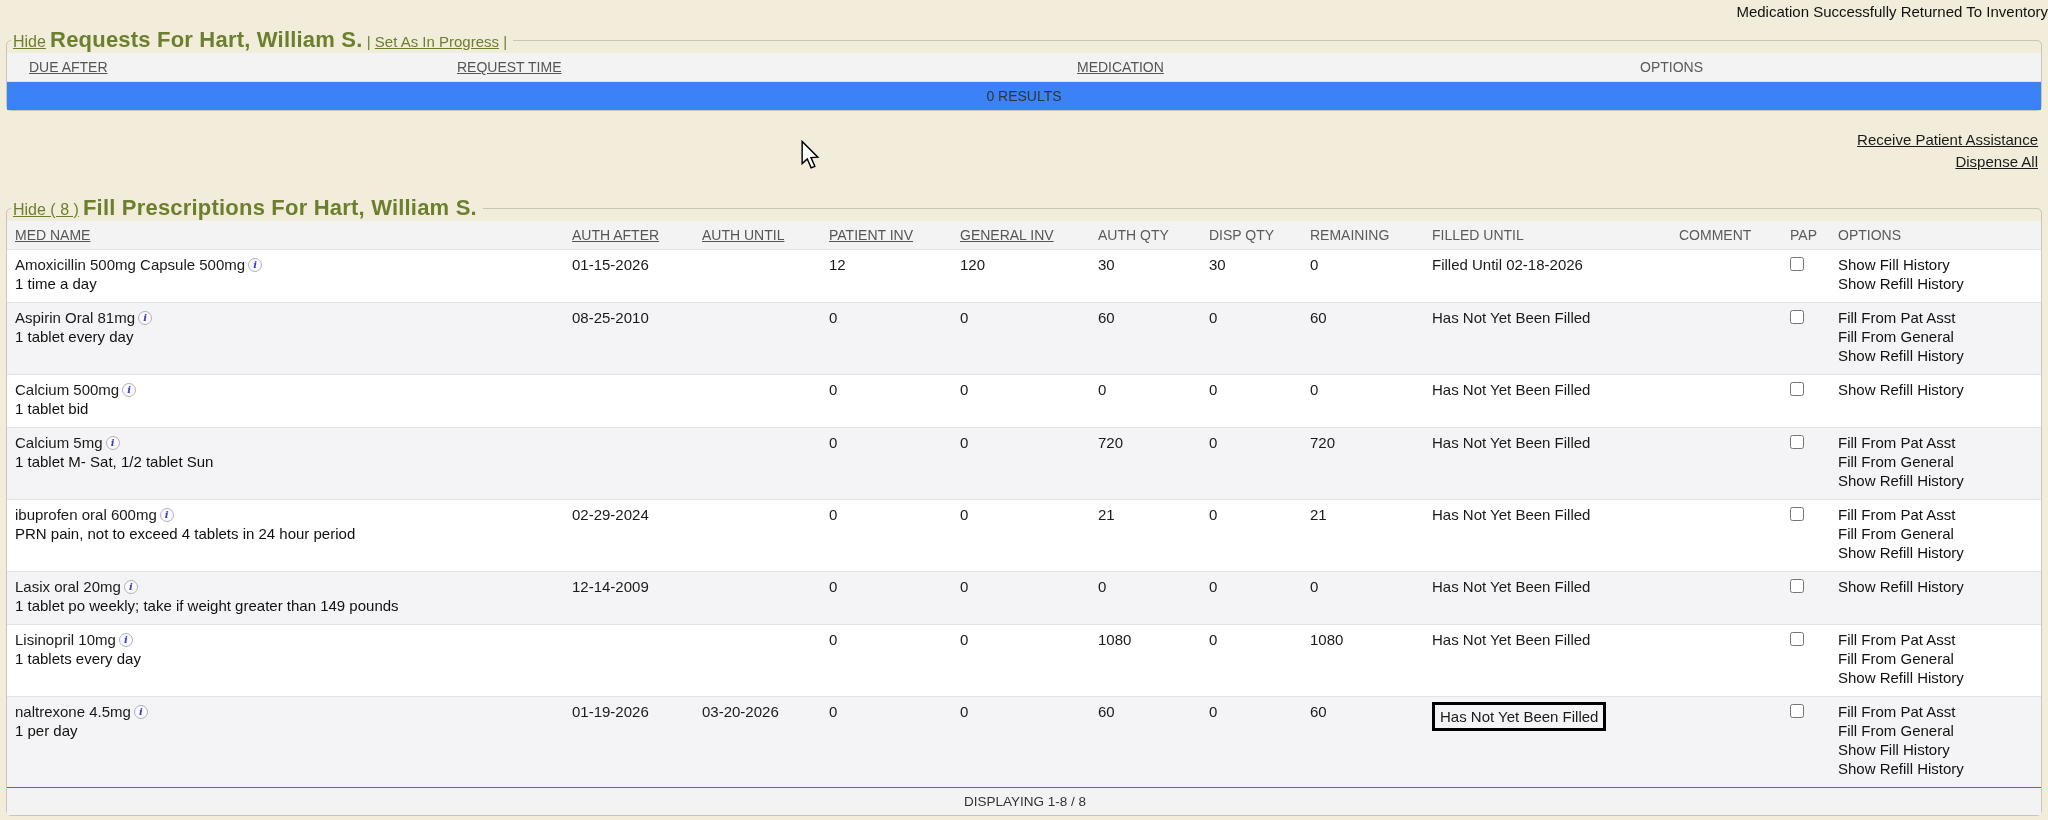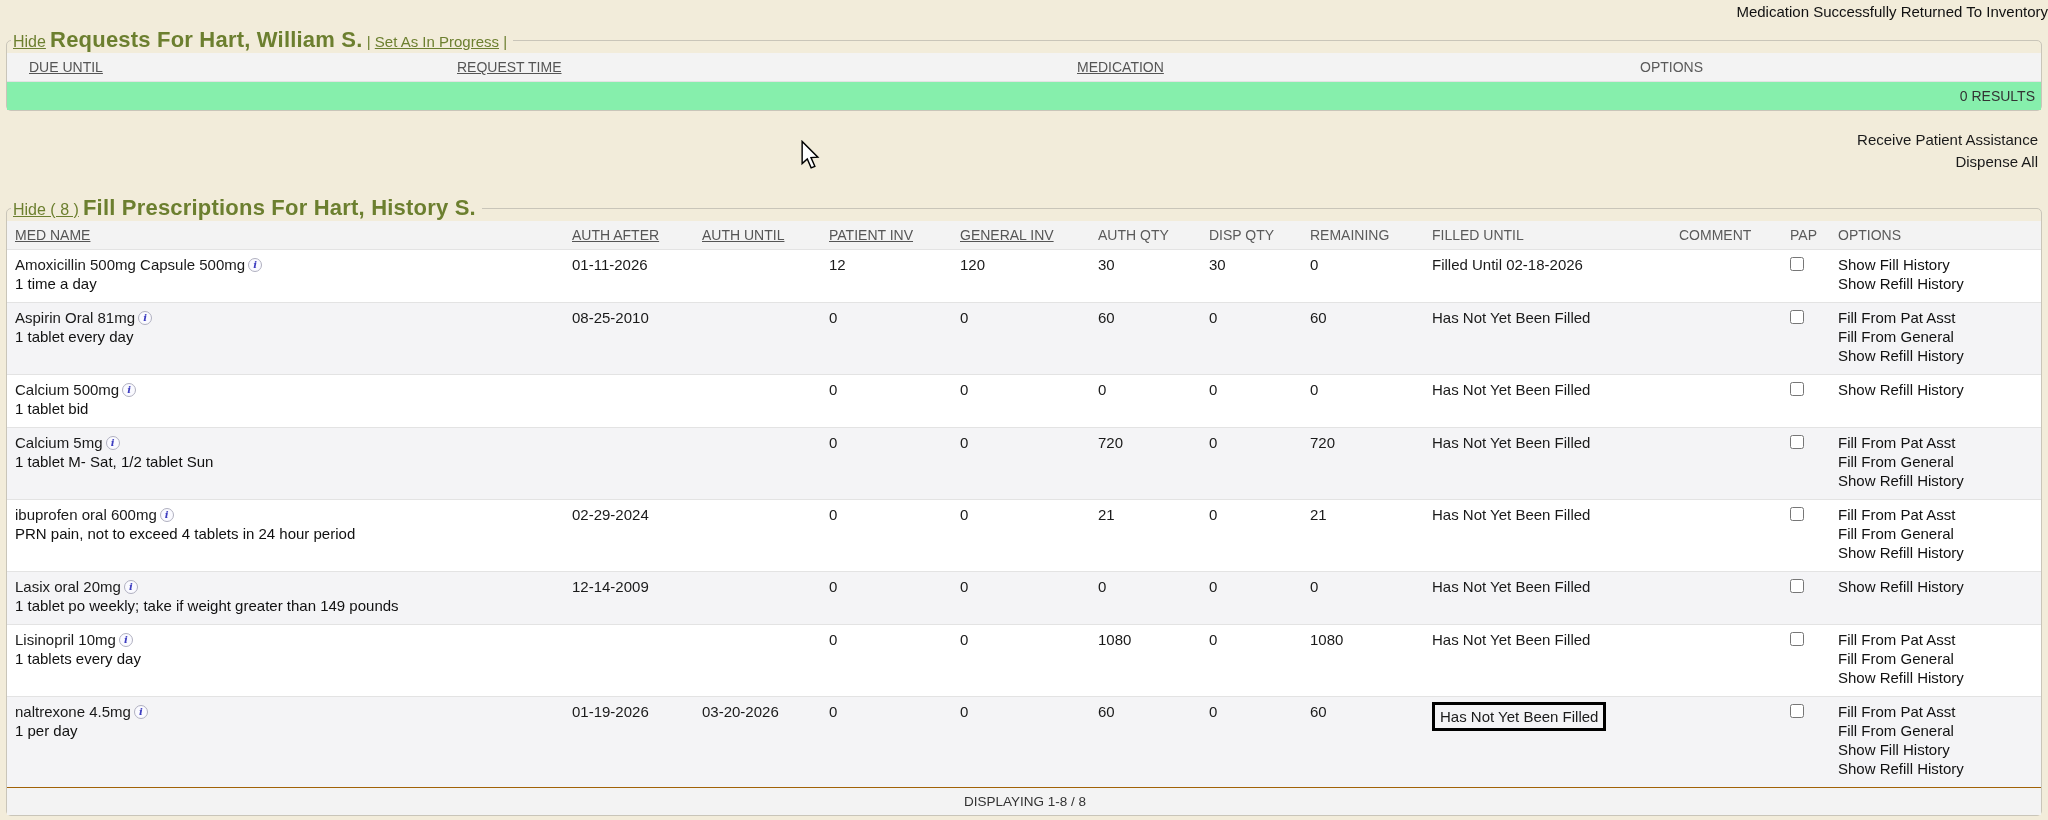--- a/index.html
+++ b/index.html
@@ -30,25 +30,25 @@
   th {
     font-weight: 400; font-size: 14px; color: #5a5a5a;
     text-align: left; padding: 6px 6px; white-space: nowrap;
     overflow: hidden;
   }
   th.sortable span { text-decoration: underline; color: #555; cursor: pointer; }
   td { vertical-align: top; font-size: 15px; padding: 5px 6px 9px 6px; overflow: hidden; }
 
   
   .req-table th:first-child { padding-left: 22px; }
-  .req-empty td { background: #86efac; text-align: right; font-size: 14px; color: #333; border-top: 1px solid #e3e3e3; padding: 6px; }
+  .req-empty td { background: #3b82f6; text-align: center; font-size: 14px; color: #333; border-top: 1px solid #e3e3e3; padding: 6px; }
 
   
   .right-links { text-align: right; padding: 18px 10px 0 0; line-height: 22px; }
-  .right-links a { display: block; color: #1a1a1a; font-size: 15px; cursor: pointer; }
+  .right-links a { display: block; color: #1a1a1a; text-decoration: underline; font-size: 15px; cursor: pointer; }
 
   .fills-fieldset { margin-top: 22px; }
   .fill-table th:first-child { padding-left: 8px; }
   .fill-table td:first-child { padding-left: 8px; }
   .fill-table tbody tr { border-top: 1px solid #e3e3e3; background: #ffffff; }
   .fill-table tbody tr.alt { background: #f4f4f6; }
   .med-line { line-height: 19px; }
   .sig { line-height: 19px; color: #111; }
   .info {
     display: inline-block; width: 14px; height: 14px; border-radius: 50%;
@@ -83,21 +83,21 @@
   </legend>
   <table class="req-table">
     <colgroup>
         <col style="width:444px">
         <col style="width:620px">
         <col style="width:563px">
         <col>
       </colgroup>
     <thead>
       <tr>
-        <th class="sortable"><span>DUE UNTIL</span></th>
+        <th class="sortable"><span>DUE AFTER</span></th>
         <th class="sortable"><span>REQUEST TIME</span></th>
         <th class="sortable"><span>MEDICATION</span></th>
         <th>OPTIONS</th>
       </tr>
     </thead>
     <tbody>
       <tr class="req-empty">
         <td colspan="4">0 RESULTS</td>
       </tr>
     </tbody>
@@ -105,21 +105,21 @@
 </fieldset>
 
 <div class="right-links">
   <a>Receive Patient Assistance</a>
   <a>Dispense All</a>
 </div>
 
 <fieldset class="fills-fieldset">
   <legend>
     <a class="hide-link">Hide ( 8 )</a>
-    <span class="section-title">Fill Prescriptions For Hart, History S.</span>
+    <span class="section-title">Fill Prescriptions For Hart, William S.</span>
   </legend>
   <table class="fill-table">
     <colgroup>
       <col style="width:559px">
         <col style="width:130px">
         <col style="width:127px">
         <col style="width:131px">
       <col style="width:138px">
         <col style="width:111px">
         <col style="width:101px">
@@ -145,21 +145,21 @@
         <th>OPTIONS</th>
       </tr>
     </thead>
     <tbody>
 
       <tr>
         <td>
           <div class="med-line"><span>Amoxicillin 500mg Capsule 500mg</span><span class="info">i</span></div>
           <div class="sig">1 time a day</div>
         </td>
-        <td class="num">01-11-2026</td>
+        <td class="num">01-15-2026</td>
         <td class="num"></td>
         <td class="num">12</td>
         <td class="num">120</td>
         <td class="num">30</td>
         <td class="num">30</td>
         <td class="num">0</td>
         <td><span class="fu">Filled Until 02-18-2026</span></td>
         <td></td>
         <td><input type="checkbox" class="pap-cb" style=""></td>
         <td>

